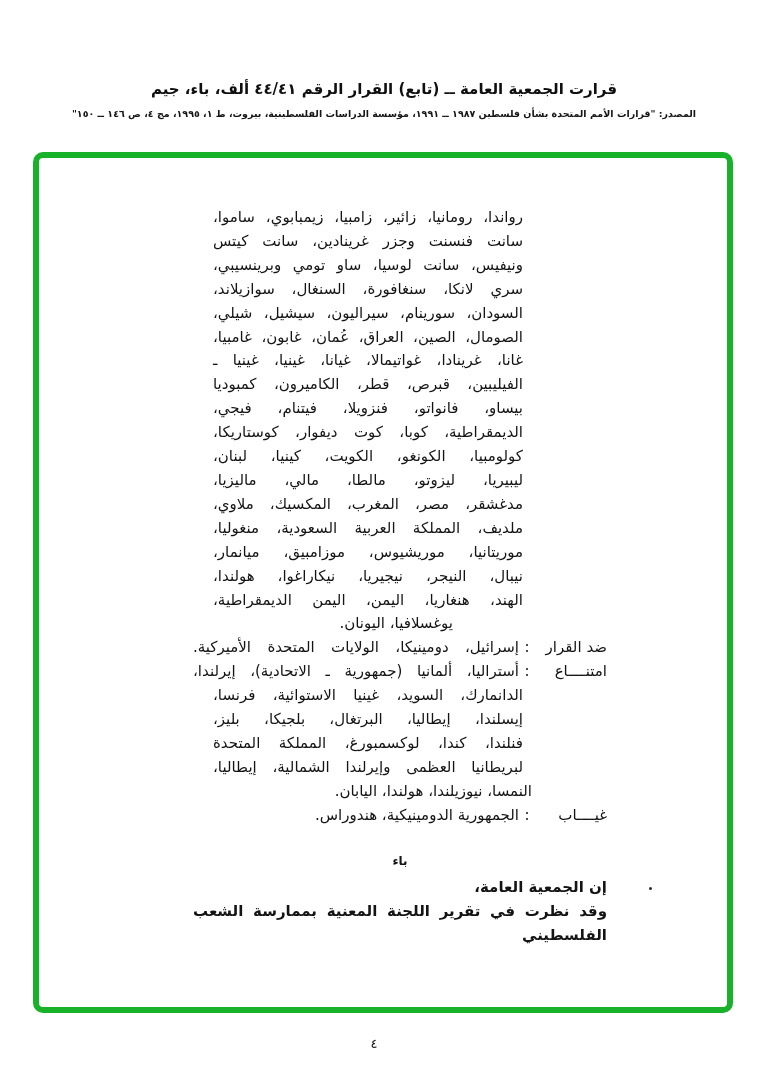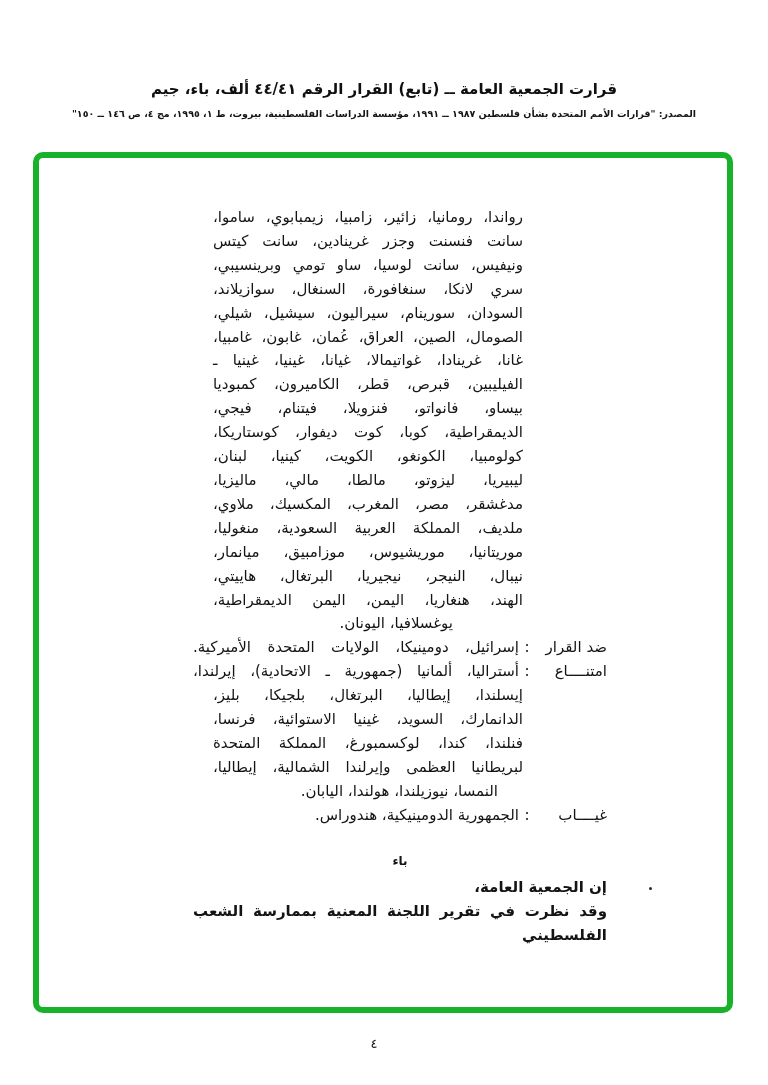--- a/index.html
+++ b/index.html
@@ -30,21 +30,21 @@
     background:transparent;
   }
   .text-block{
     position:absolute;left:193px;top:206px;width:414px;
     font-size:15px;line-height:23.9px;
     direction:rtl;text-rendering:optimizeLegibility;
   }
   .jline{text-align:justify;text-align-last:justify;}
   .list-line{margin-right:84px;margin-left:20px;}
   .list-last{margin-right:154px;margin-left:20px;text-align:left;text-align-last:right;}
-  .cont-last{margin-right:109px;margin-left:20px;text-align:center;text-align-last:right;}
+  .cont-last{margin-right:75px;margin-left:20px;text-align:center;text-align-last:right;}
   .vote-line{display:flex;direction:rtl;}
   .vote-label{width:72px;flex:0 0 72px;text-align:right;white-space:nowrap;}
   .vote-colon{width:16px;flex:0 0 16px;text-align:center;}
   .vote-text{flex:1 1 auto;}
   .vote-text.fill{text-align:justify;text-align-last:justify;}
   .section-heading{
     margin-top:22px;text-align:center;font-weight:bold;font-size:12px;
   }
   .closing-opening{margin-top:3px;text-align:right;font-weight:bold;}
   .closing-body{text-align:justify;text-align-last:justify;font-weight:bold;}
@@ -77,37 +77,37 @@
     <div class="jline list-line">الصومال، الصين، العراق، عُمان، غابون، غامبيا،</div>
     <div class="jline list-line">غانا، غرينادا، غواتيمالا، غيانا، غينيا، غينيا ـ</div>
     <div class="jline list-line">الفيليبين، قبرص، قطر، الكاميرون، كمبوديا</div>
     <div class="jline list-line">بيساو، فانواتو، فنزويلا، فيتنام، فيجي،</div>
     <div class="jline list-line">الديمقراطية، كوبا، كوت ديفوار، كوستاريكا،</div>
     <div class="jline list-line">كولومبيا، الكونغو، الكويت، كينيا، لبنان،</div>
     <div class="jline list-line">ليبيريا، ليزوتو، مالطا، مالي، ماليزيا،</div>
     <div class="jline list-line">مدغشقر، مصر، المغرب، المكسيك، ملاوي،</div>
     <div class="jline list-line">ملديف، المملكة العربية السعودية، منغوليا،</div>
     <div class="jline list-line">موريتانيا، موريشيوس، موزامبيق، ميانمار،</div>
-    <div class="jline list-line">نيبال، النيجر، نيجيريا، البرتغال، هاييتي،</div>
+    <div class="jline list-line">نيبال، النيجر، نيجيريا، نيكاراغوا، هولندا،</div>
     <div class="jline list-line">الهند، هنغاريا، اليمن، اليمن الديمقراطية،</div>
     <div class="list-last">يوغسلافيا، اليونان.</div>
 
     <div class="vote-line">
       <span class="vote-label">ضد القرار</span>
       <span class="vote-colon">:</span>
       <span class="vote-text fill">إسرائيل، دومينيكا، الولايات المتحدة الأميركية.</span>
     </div>
 
     <div class="vote-line">
       <span class="vote-label">امتنــــاع</span>
       <span class="vote-colon">:</span>
       <span class="vote-text fill">أستراليا، ألمانيا (جمهورية ـ الاتحادية)، إيرلندا،</span>
     </div>
+    <div class="jline list-line">الدانمارك، السويد، غينيا الاستوائية، فرنسا،</div>
     <div class="jline list-line">إيسلندا، إيطاليا، البرتغال، بلجيكا، بليز،</div>
-    <div class="jline list-line">الدانمارك، السويد، غينيا الاستوائية، فرنسا،</div>
     <div class="jline list-line">فنلندا، كندا، لوكسمبورغ، المملكة المتحدة</div>
     <div class="jline list-line">لبريطانيا العظمى وإيرلندا الشمالية، إيطاليا،</div>
     <div class="cont-last">النمسا، نيوزيلندا، هولندا، اليابان.</div>
 
     <div class="vote-line">
       <span class="vote-label">غيــــاب</span>
       <span class="vote-colon">:</span>
       <span class="vote-text">الجمهورية الدومينيكية، هندوراس.</span>
     </div>
 

